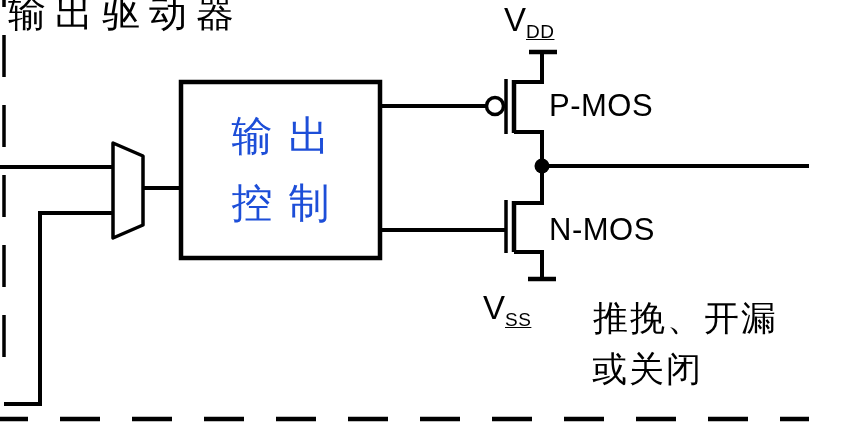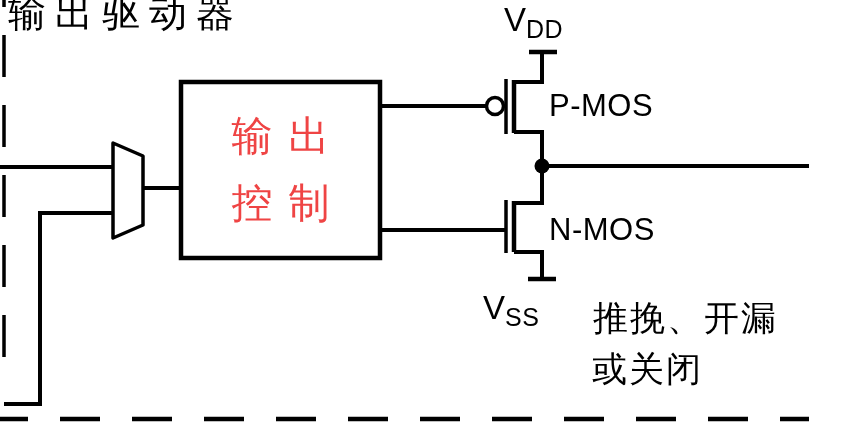--- a/index.html
+++ b/index.html
@@ -34,45 +34,46 @@
     font-family: "Liberation Sans", sans-serif;
   }
   .title-label {
     left: 8px;
     top: -6px;
     font-size: 38px;
     letter-spacing: 9px;
   }
   .rail-label { font-size: 33px; }
   .rail-label sub {
-    font-size: 25px;
+    font-size: 19px;
     line-height: 0;
     vertical-align: -7px;
     letter-spacing: 0.5px;
+    text-decoration: underline;
   }
   .vdd-label { left: 504px; top: 3px; }
   .vss-label { left: 483px; top: 291px; }
   .mos-label { font-size: 31px; letter-spacing: 0.5px; }
   .pmos-label { left: 549px; top: 90px; }
   .nmos-label { left: 549px; top: 214px; }
   .ctrl-label {
     position: absolute;
     left: 181px;
     top: 82px;
     width: 199px;
     height: 176px;
     display: flex;
     flex-direction: column;
     align-items: center;
     justify-content: center;
     gap: 12px;
     font-size: 41px;
     letter-spacing: 16px;
     text-indent: 16px; 
-    color: #ef4444;
+    color: #1d4ed8;
   }
   .note-label {
     font-size: 35px;
     letter-spacing: 2px;
   }
   .note-line1 { left: 593px; top: 301px; }
   .note-line2 { left: 592px; top: 352px; }
 </style>
 </head>
 <body>

